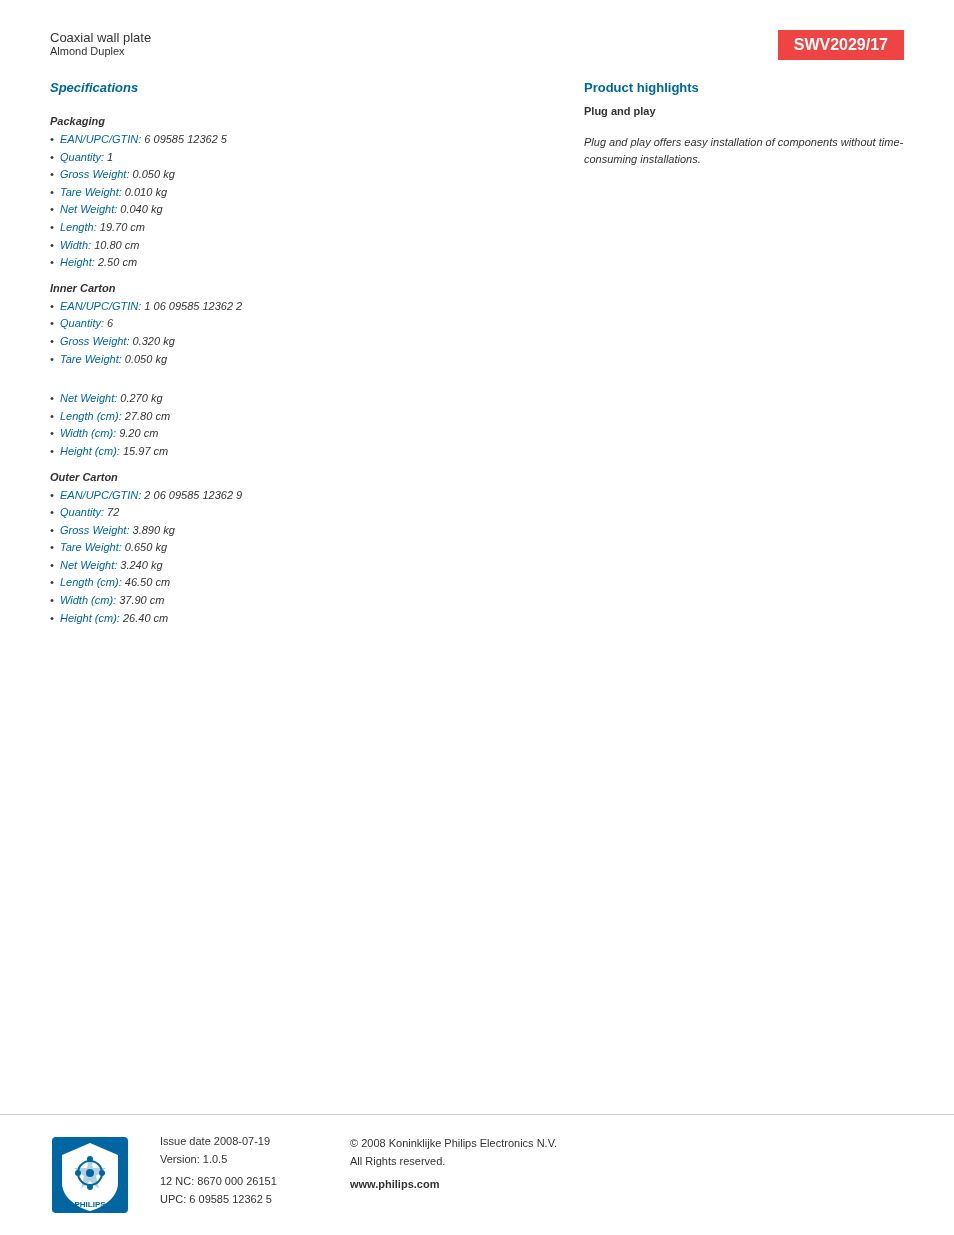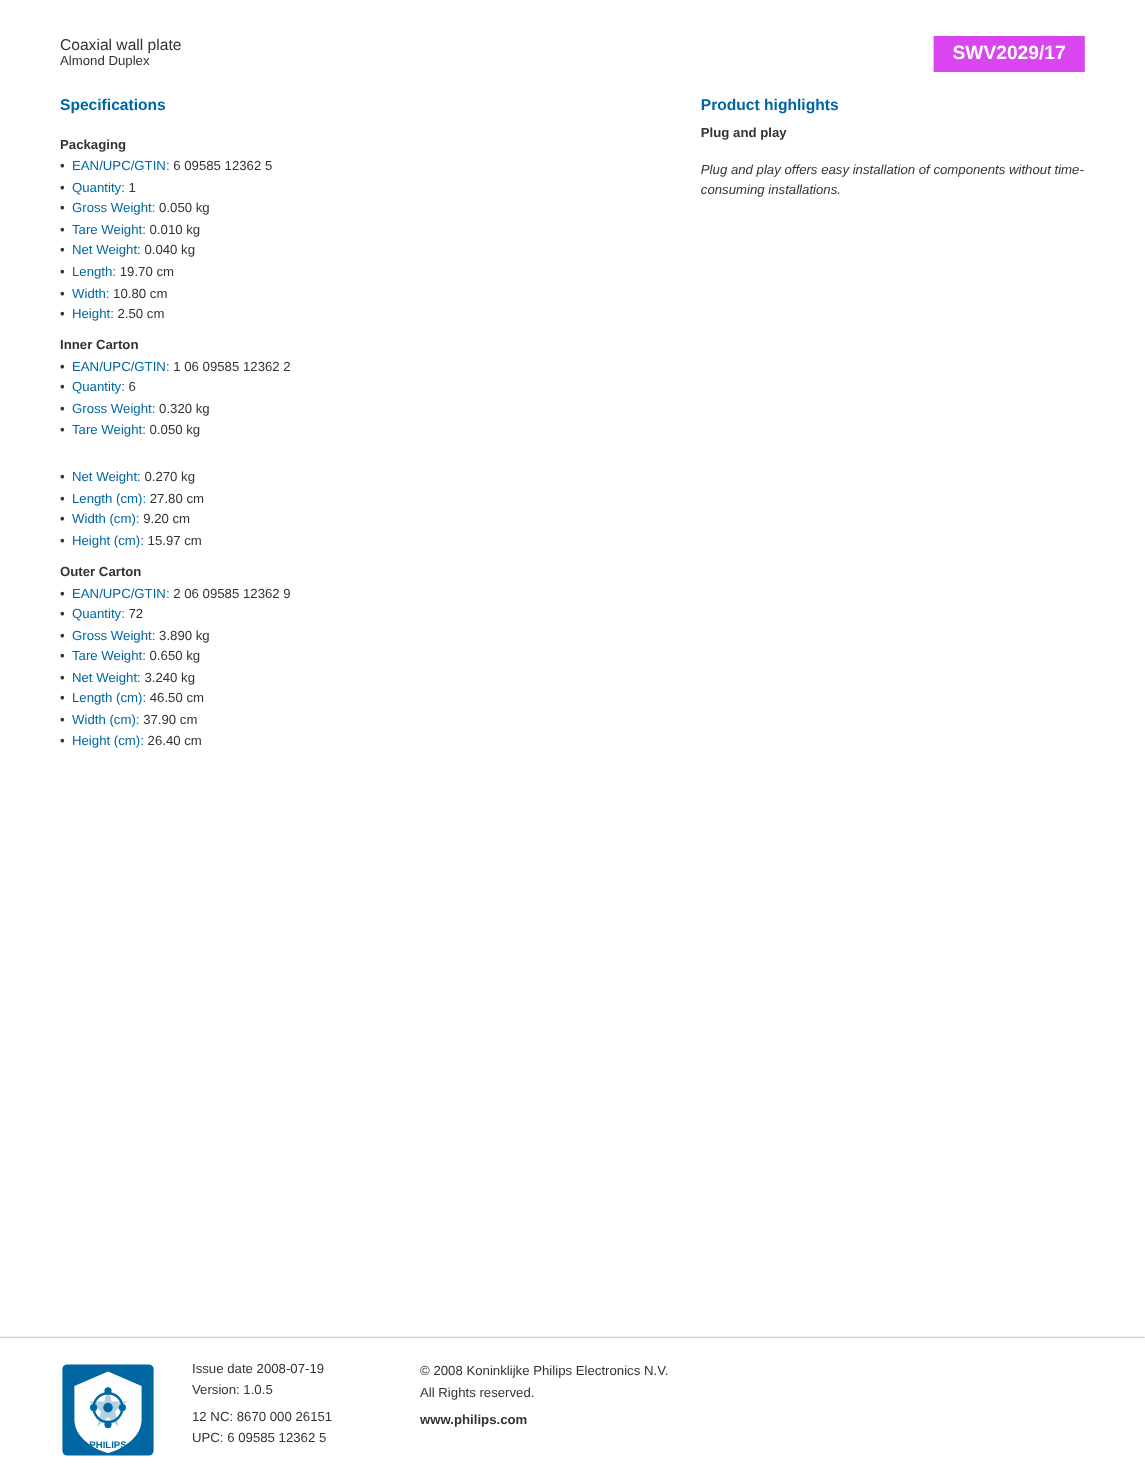--- a/index.html
+++ b/index.html
@@ -33,36 +33,37 @@
       font-weight: normal;
       color: #333;
     }
 
     .product-subtitle {
       font-size: 11px;
       color: #333;
     }
 
     .model-badge {
-      background-color: #d946ef;
+      background-color: #ef4444;
       color: #fff;
       font-size: 16px;
       font-weight: bold;
       padding: 6px 16px;
       display: inline-block;
     }
 
     .two-column-layout {
       display: flex;
       gap: 0;
     }
 
     .left-column {
       flex: 1;
       padding-right: 30px;
+      font-style: italic;
     }
 
     .right-column {
       width: 320px;
     }
 
     .section-heading {
       color: #0066a1;
       font-size: 13px;
       font-weight: bold;

